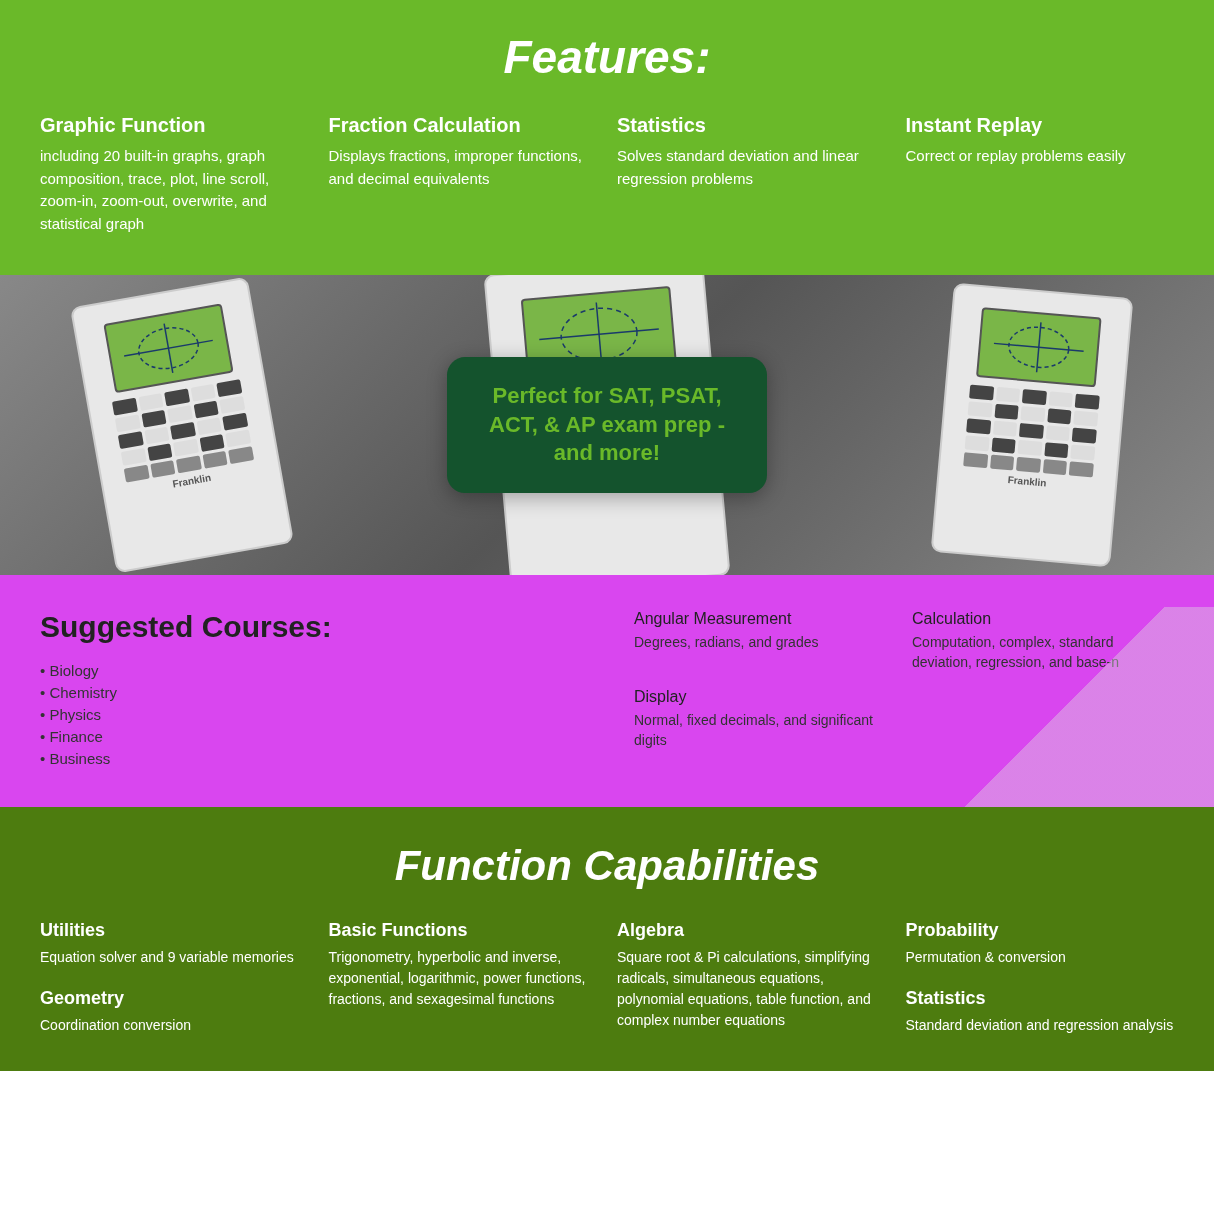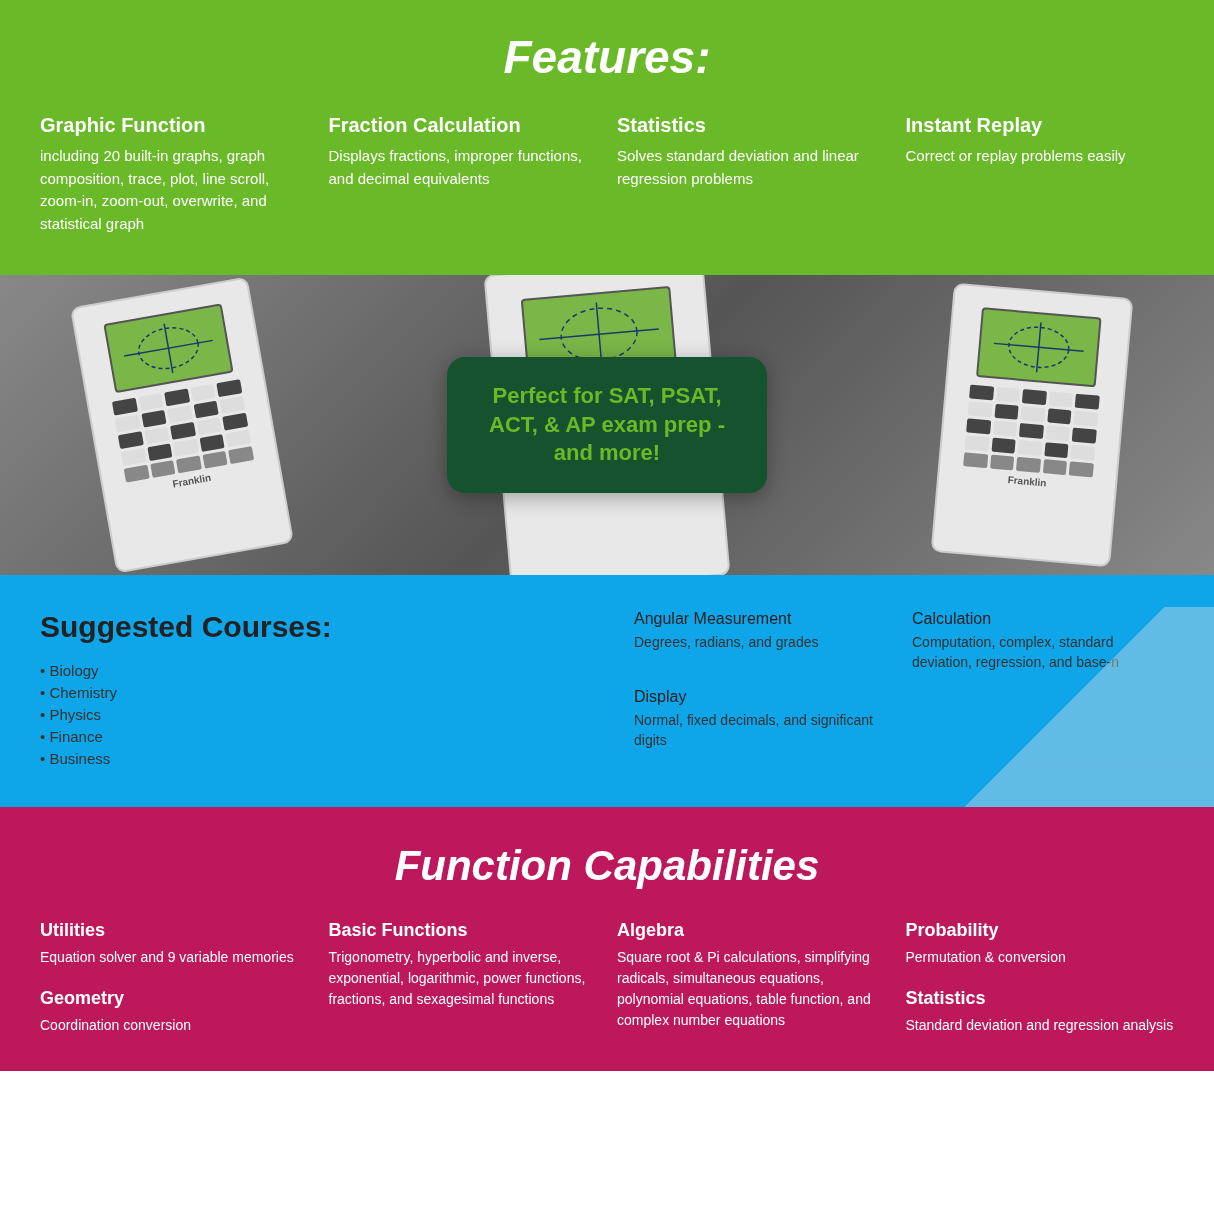--- a/index.html
+++ b/index.html
@@ -110,21 +110,21 @@
     }
     .banner-callout-text {
       font-size: 22px;
       font-weight: 900;
       color: #6ab929;
       line-height: 1.3;
     }
 
     
     .courses-section {
-      background: #0ea5e9;
+      background: #d946ef;
       padding: 35px 40px;
       display: grid;
       grid-template-columns: 1fr 1fr;
       gap: 54px;
       position: relative;
     }
     .courses-section::before {
       content: '';
       position: absolute;
       right: 0;
@@ -171,21 +171,21 @@
       margin-bottom: 5px;
     }
     .mode-item p {
       font-size: 14px;
       color: #333;
       line-height: 1.4;
     }
 
     
     .func-section {
-      background: #be185d;
+      background: #4d7c0f;
       padding: 35px 40px;
     }
     .func-title {
       text-align: center;
       font-size: 42px;
       font-weight: 900;
       color: #fff;
       font-style: italic;
       margin-bottom: 30px;
     }

